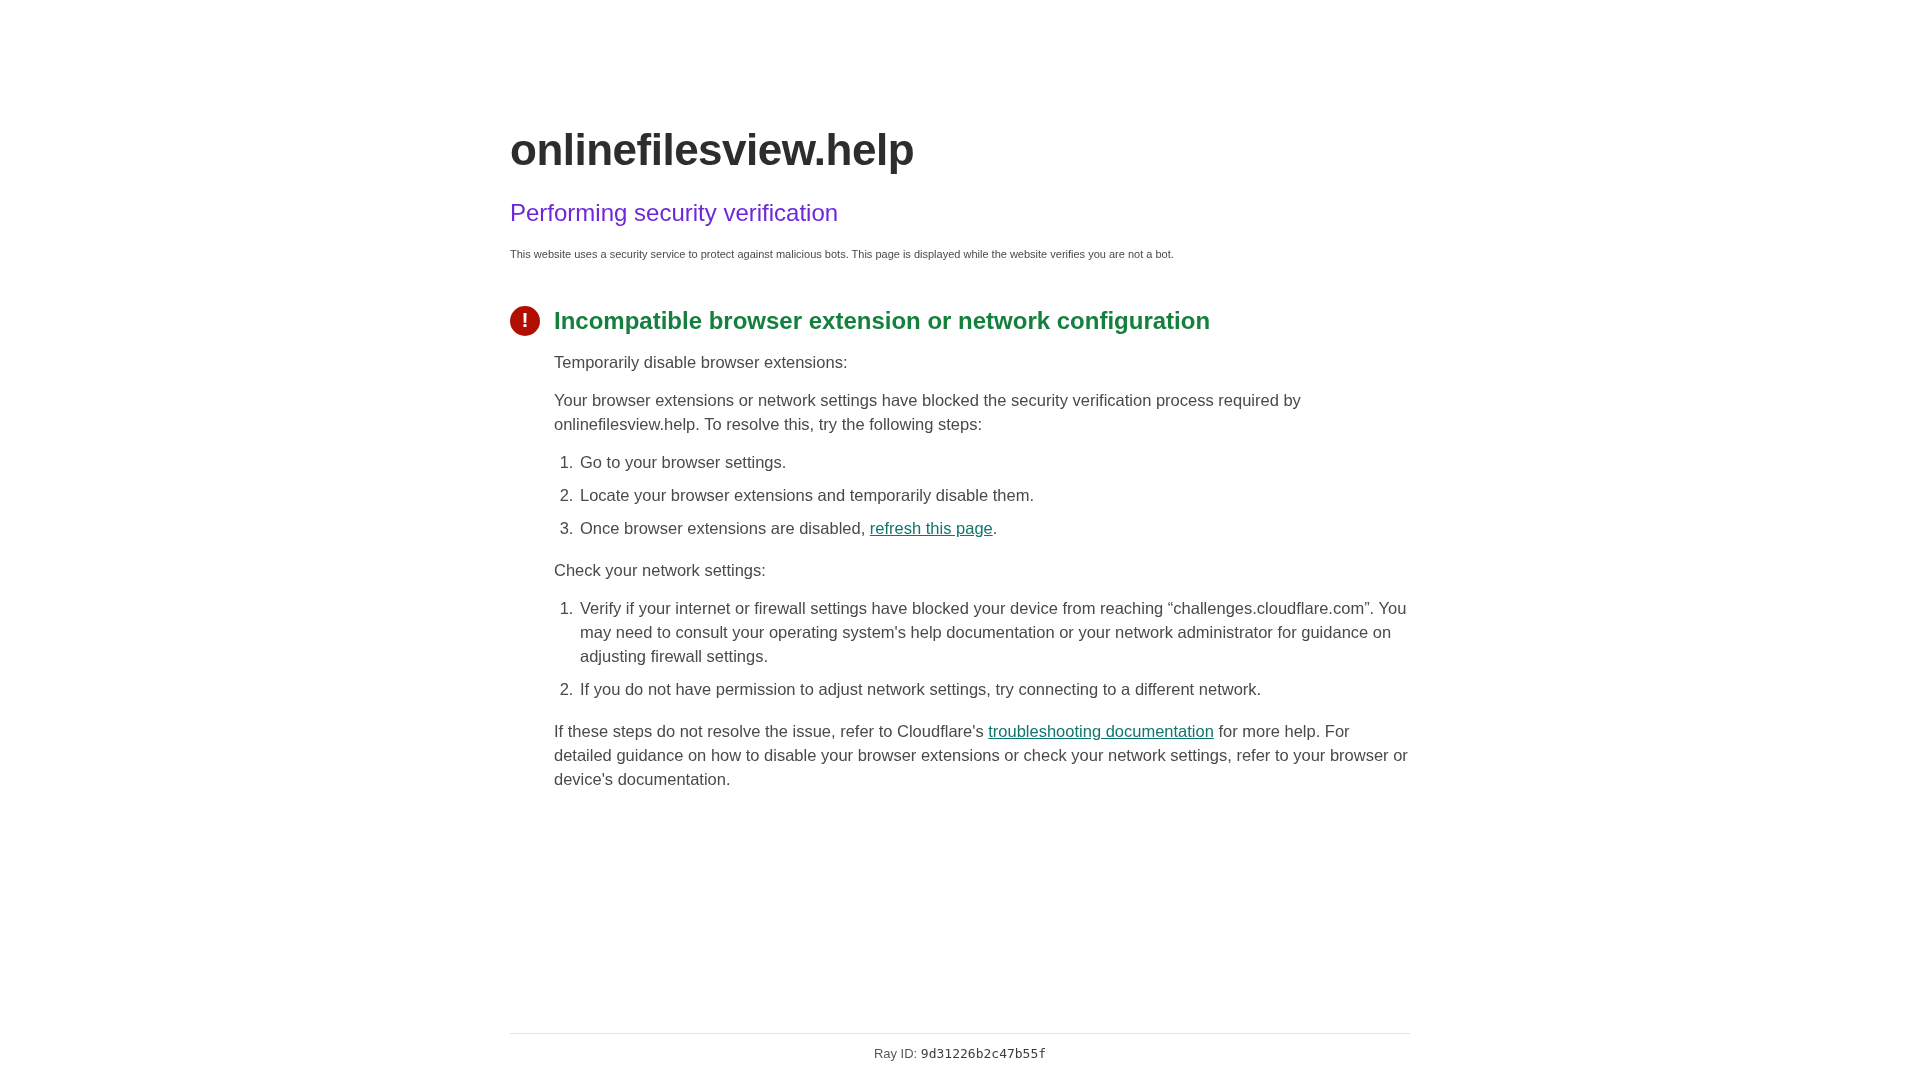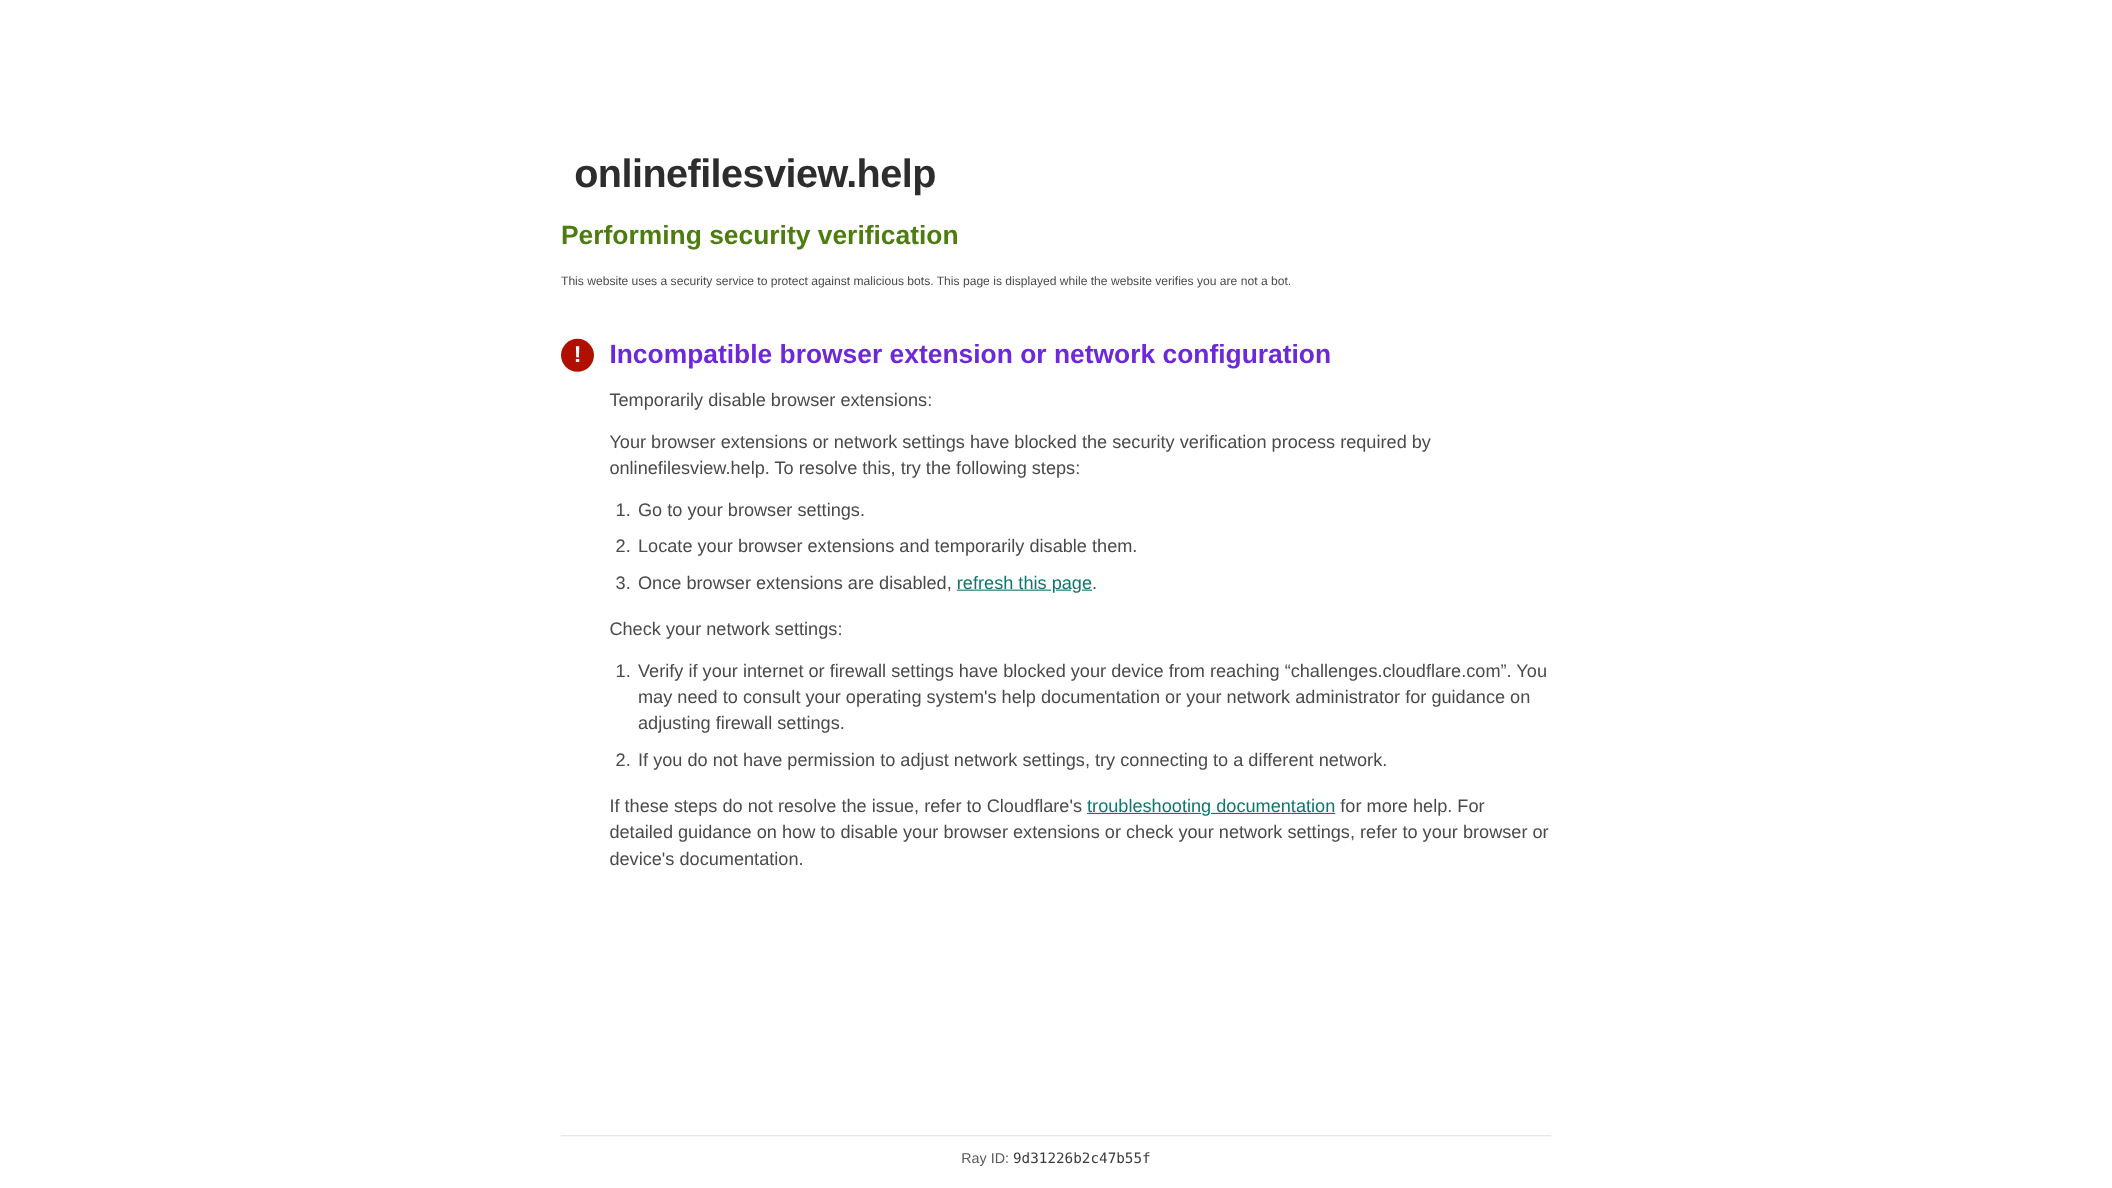--- a/index.html
+++ b/index.html
@@ -11,32 +11,32 @@
     min-height: 100vh;
     display: flex;
     flex-direction: column;
   }
   .container {
     width: 900px;
     margin: 0 auto;
     padding-top: 125px;
   }
   h1.site-domain {
-    font-size: 36px;
+    font-size: 44px;
     line-height: 1.15;
     font-weight: 700;
     color: #2d2d2d;
-    margin: 12px;
+    margin: 0;
     letter-spacing: -0.5px;
   }
   h2.page-status {
     font-size: 24px;
     line-height: 1.25;
-    font-weight: 700;
-    color: #4d7c0f;
+    font-weight: 400;
+    color: #6d28d9;
     margin: 22px 0 0 0;
   }
   p.intro {
     font-size: 11px;
     line-height: 24px;
     margin: 14px 0 0 0;
     color: #4a4a4a;
   }
   .error-section {
     margin-top: 40px;
@@ -58,21 +58,21 @@
     justify-content: center;
     font-weight: 700;
     font-size: 21px;
     line-height: 1;
     padding-bottom: 2px;
   }
   .section-title {
     font-size: 24px;
     line-height: 1.25;
     font-weight: 700;
-    color: #6d28d9;
+    color: #15803d;
     margin: 0;
   }
   .section-body {
     margin-left: 44px;
     font-size: 16.5px;
     line-height: 24px;
     color: #4a4a4a;
   }
   .section-body p { margin: 14px 0; }
   .section-body ol {

